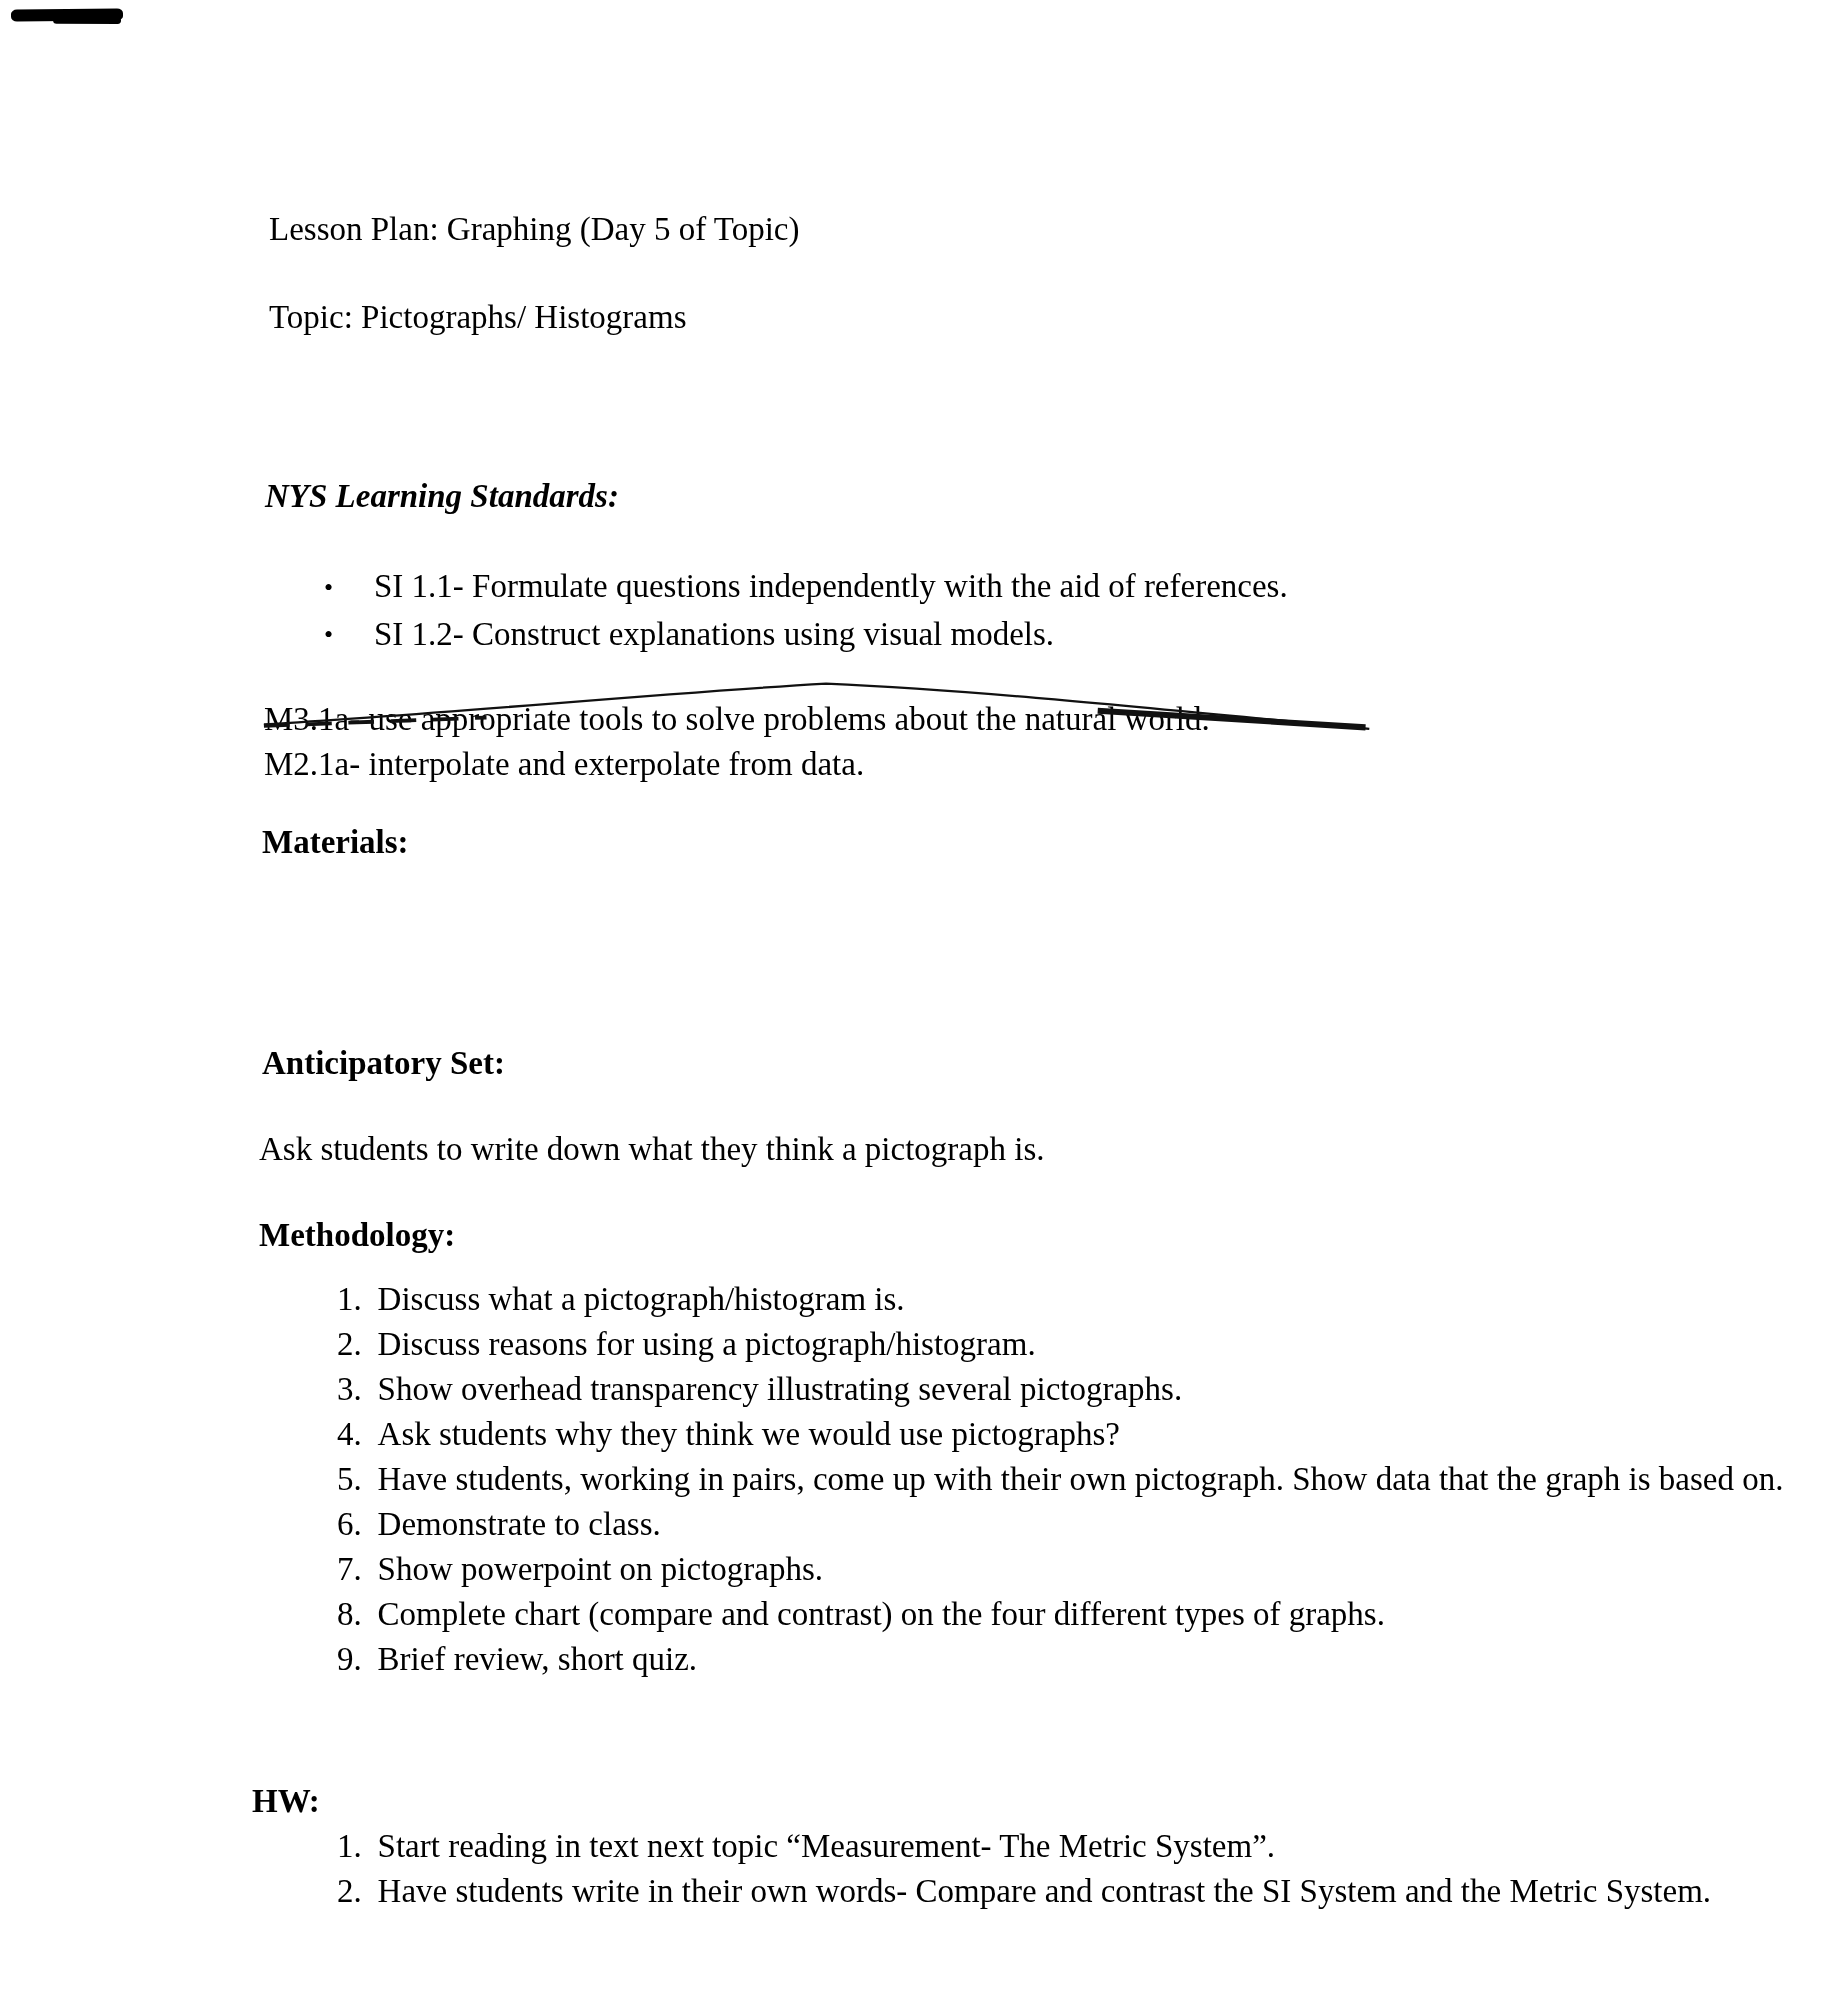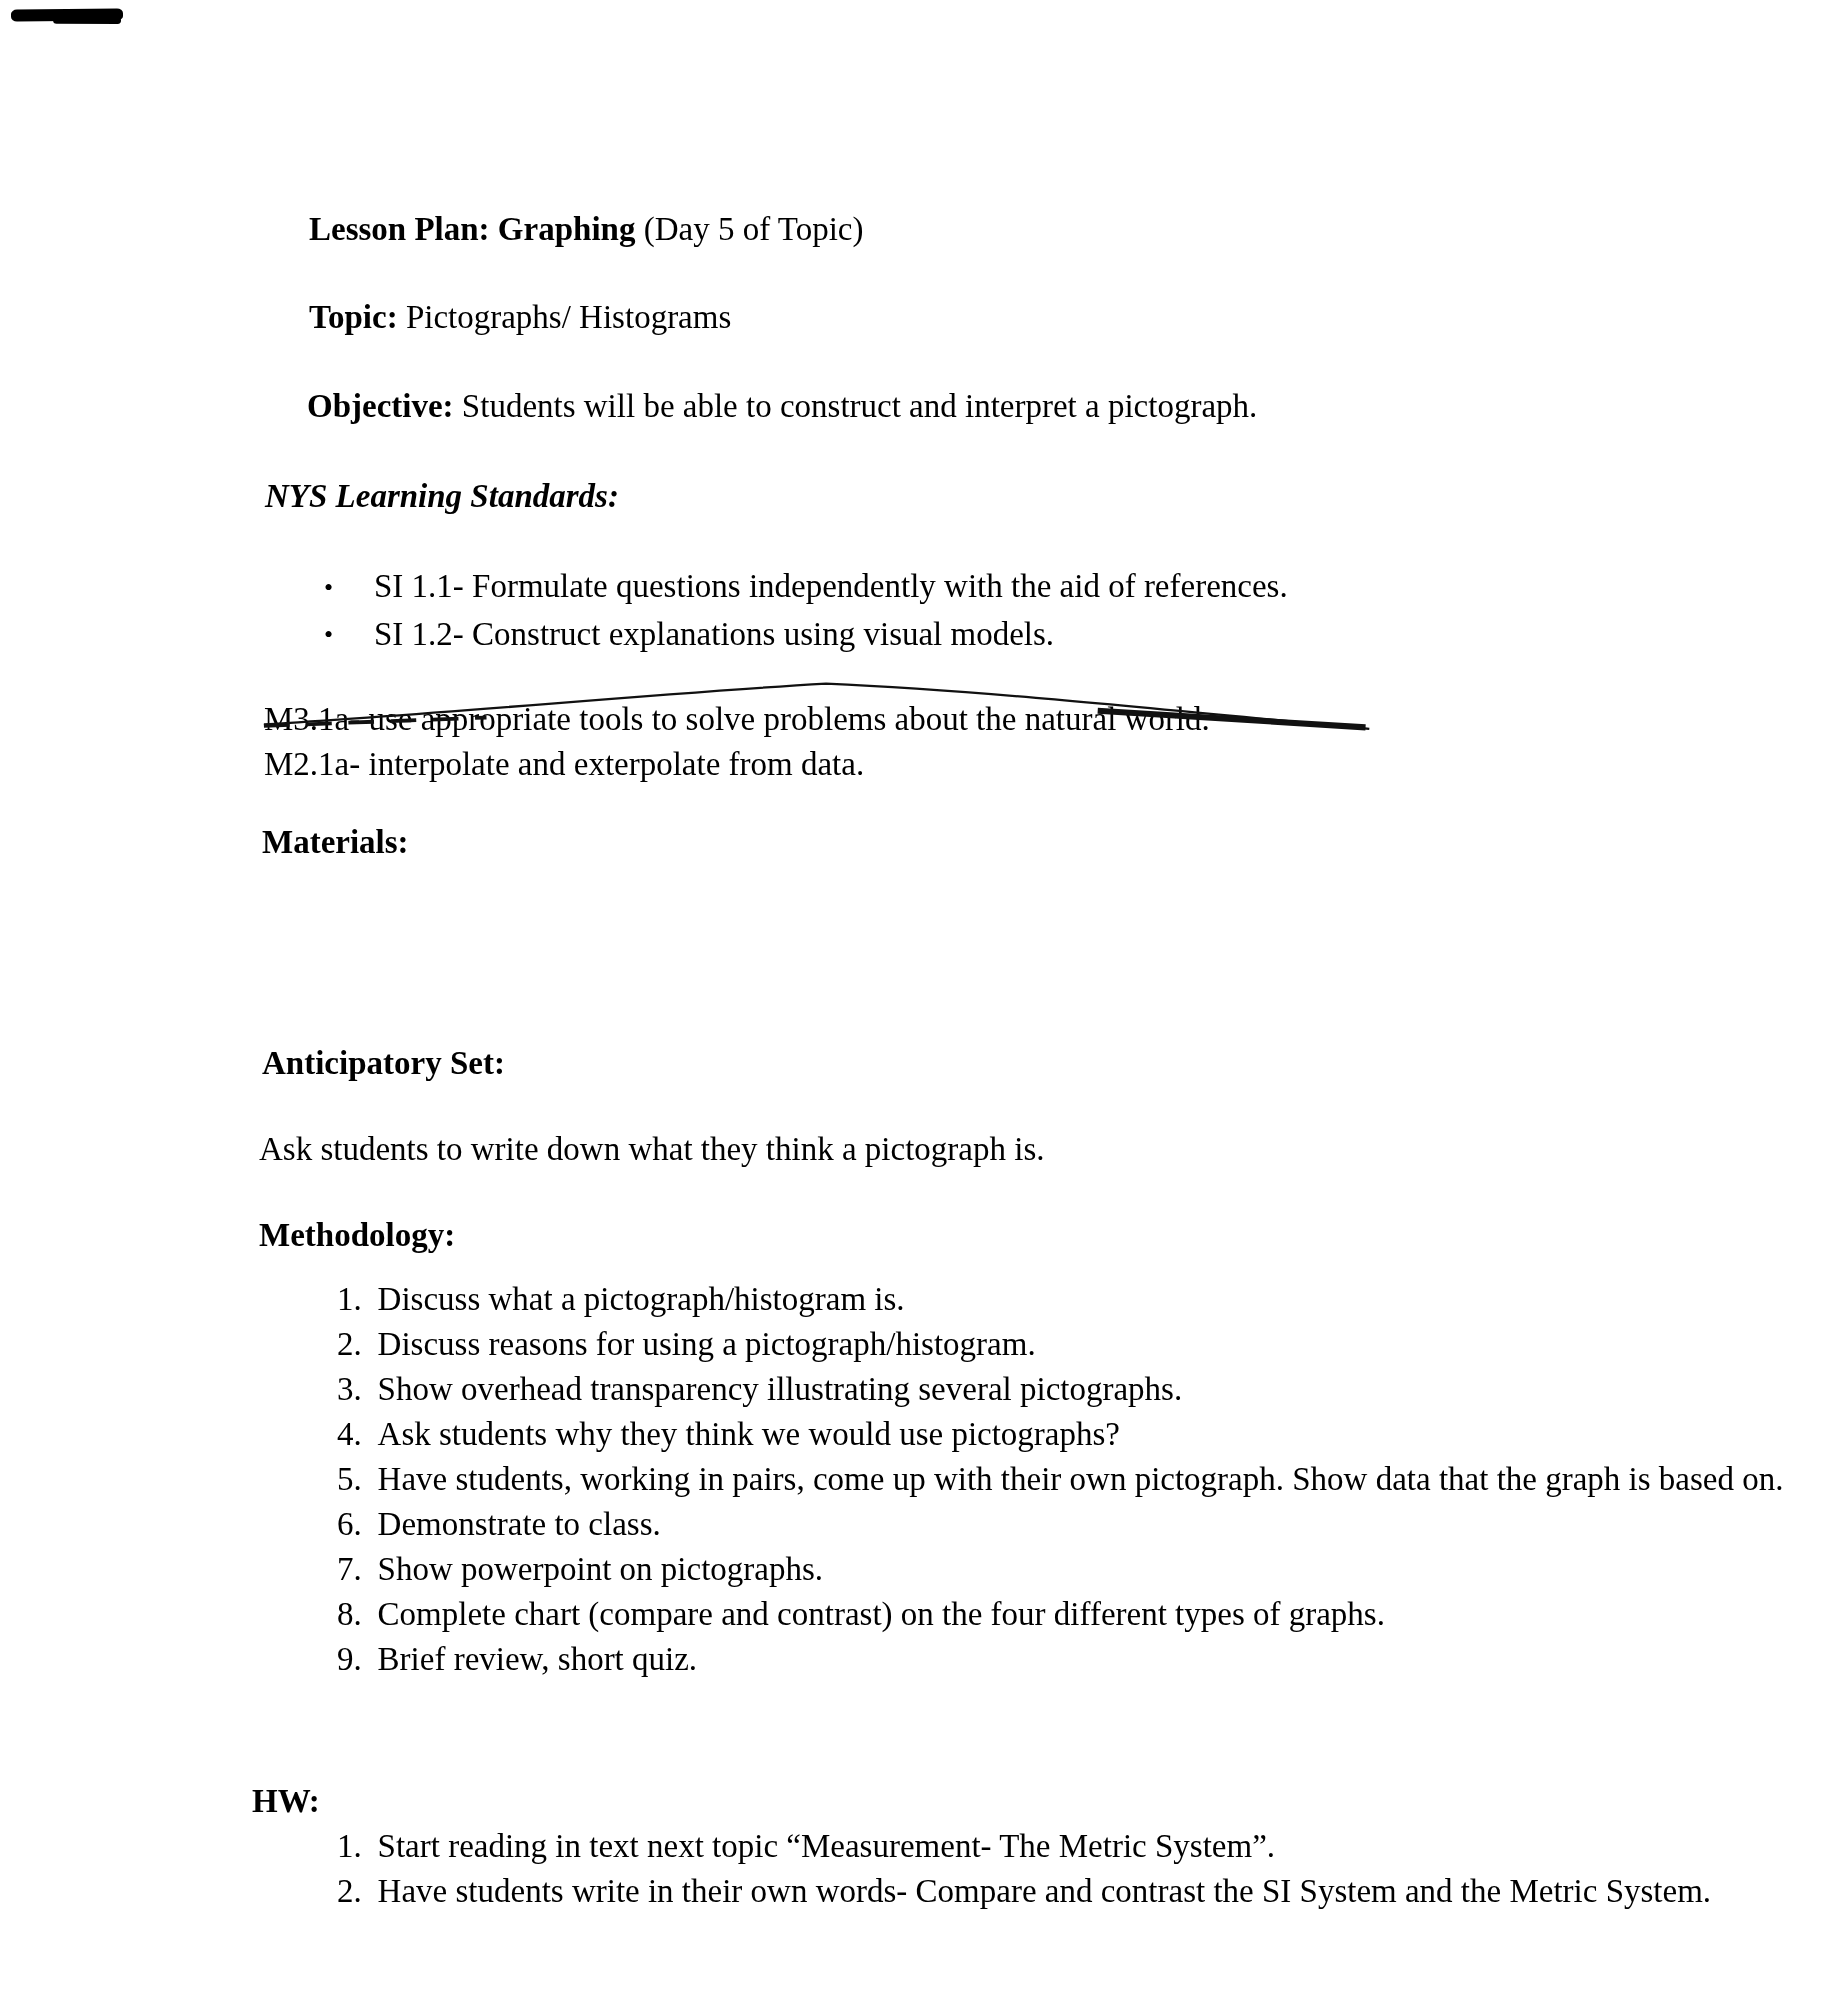--- a/index.html
+++ b/index.html
@@ -11,21 +11,21 @@
     position: relative;
     width: 1832px;
     height: 2015px;
     background: #ffffff;
     color: #000000;
     font-family: "Liberation Serif", "DejaVu Serif", serif;
     font-size: 33px;
     overflow: hidden;
   }
   .abs { position: absolute; }
-  .b { font-weight: bold; margin-left: 40px; }
+  .b { font-weight: normal; }
   
   .redaction {
     position: absolute;
     left: 10.6px;
     top: 9px;
     width: 112px;
     height: 12px;
     background: #000;
     border-radius: 6px / 4.5px;
     transform: rotate(-0.6deg);
@@ -70,24 +70,20 @@
   <div class="abs" style="left:269px; top:211px;">
     <span class="b">Lesson Plan: Graphing</span>
     <span>(Day 5 of Topic)</span>
   </div>
 
   <div class="abs" style="left:269px; top:299px;">
     <span class="b">Topic:</span>
     <span>Pictographs/ Histograms</span>
   </div>
 
-  <div class="abs" style="left:267px; top:388px;">
-    <span class="b">Objective:</span>
-    <span>Students will be able to construct and interpret a pictograph.</span>
-  </div>
 
   <div class="abs heading" style="left:265px; top:478px;font-style:italic;">NYS Learning Standards:</div>
 
   <div class="abs bullets" style="left:324px; top:563px;">
     <div class="bullet-row">
       <span class="dot">•</span><span>SI 1.1- Formulate questions independently with the aid of references.</span>
     </div>
     <div class="bullet-row">
       <span class="dot">•</span><span>SI 1.2- Construct explanations using visual models.</span>
     </div>

